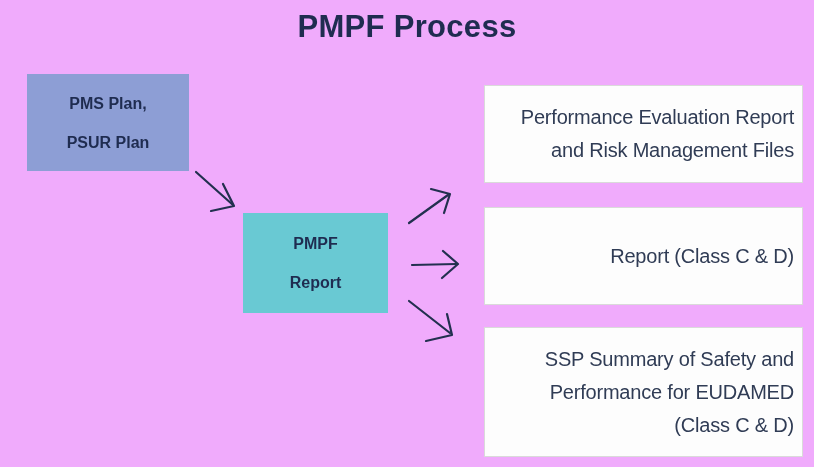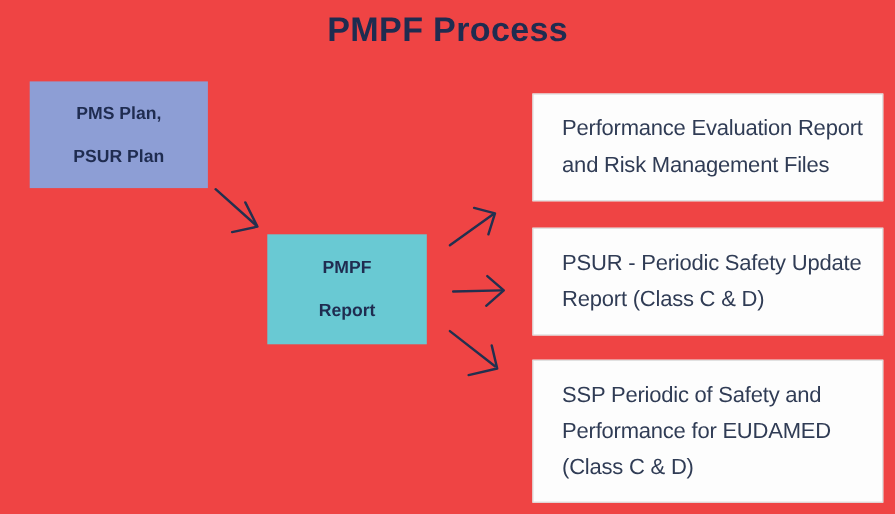--- a/index.html
+++ b/index.html
@@ -1,19 +1,19 @@
 <!DOCTYPE html>
 <html><head>
 <meta charset="utf-8">
 <style>
   html,body{margin:0;padding:0;background:#ffffff;}
   .canvas{
     position:relative;
     width:814px;height:467px;
-    background:#ef4444;
+    background:#f0abfc;
     font-family:"Liberation Sans", sans-serif;
     overflow:hidden;
   }
   .title{
     position:absolute;
     top:9px;left:0;width:100%;
     text-align:center;
     font-size:31px;
     font-weight:700;
     letter-spacing:0.3px;
@@ -41,21 +41,21 @@
     left:484px;width:319px;
     box-sizing:border-box;
     background:#fdfdfd;
     border:1px solid #dadada;
     display:flex;flex-direction:column;justify-content:center;
     padding-left:26px;padding-right:8px;
     font-size:20px;font-weight:400;
     letter-spacing:-0.2px;
     color:#303c55;
   }
-  .outbox span{display:block;line-height:33px;white-space:nowrap;}
+  .outbox span{display:block;line-height:33px;white-space:nowrap;text-align:right;}
   .outbox-1{top:85px;height:98px;}
   .outbox-2{top:207px;height:98px;}
   .outbox-3{top:327px;height:130px;}
   svg.arrows{
     position:absolute;left:0;top:0;width:814px;height:467px;
     pointer-events:none;
   }
   svg.arrows path{
     stroke:#22304f;
     stroke-width:2.2;
@@ -80,26 +80,25 @@
     <span>PMPF</span>
     <span>Report</span>
   </div>
 
   <div class="outbox outbox-1">
     <span>Performance Evaluation Report</span>
     <span>and Risk Management Files</span>
   </div>
 
   <div class="outbox outbox-2">
-    <span>PSUR - Periodic Safety Update</span>
     <span>Report (Class C &amp; D)</span>
   </div>
 
   <div class="outbox outbox-3">
-    <span>SSP Periodic of Safety and</span>
+    <span>SSP Summary of Safety and</span>
     <span>Performance for EUDAMED</span>
     <span>(Class C &amp; D)</span>
   </div>
 
   <svg class="arrows" viewBox="0 0 814 467" xmlns="http://www.w3.org/2000/svg">
 
     <g>
       <path d="M196,172 L233,205"></path>
       <path d="M223,184 L234,206 L211,211"></path>
     </g>

